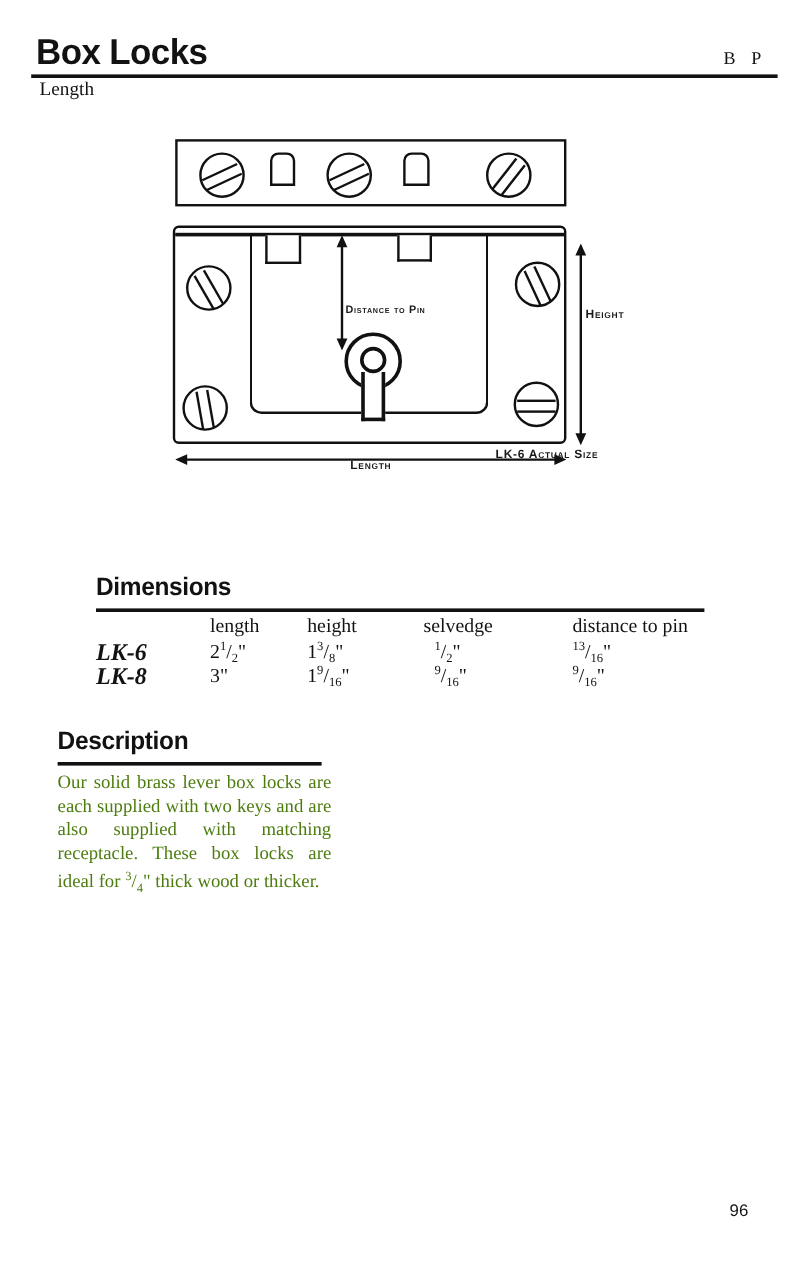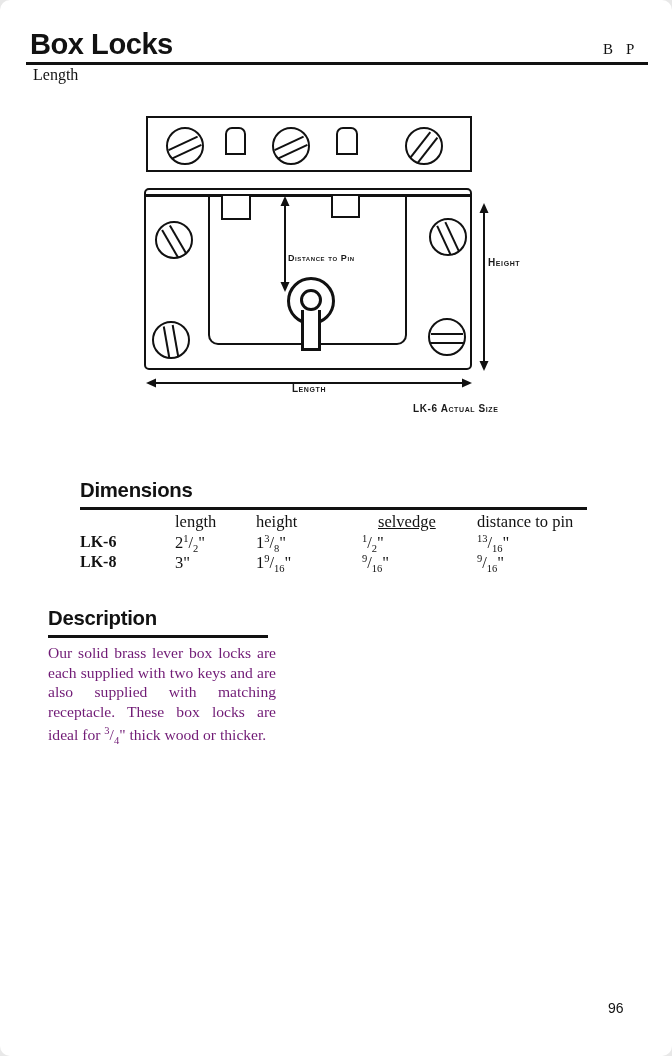--- a/index.html
+++ b/index.html
@@ -1,17 +1,17 @@
 <!DOCTYPE html>
 <html><head>
 <meta charset="utf-8">
 <style>
   html,body{margin:0;padding:0;background:#e8e8e8;}
   .page{position:relative;width:672px;height:1056px;background:#ffffff;overflow:hidden;
-        font-family:"Liberation Serif",serif;color:#121212;border-radius:10px;}
+        font-family:"Liberation Serif",serif;color:#121212;}
   .abs{position:absolute;}
 
   
   .title{font-family:"Liberation Sans",sans-serif;font-weight:bold;font-size:30px;
          letter-spacing:-0.5px;transform:scaleX(.97);transform-origin:left;}
   .avail{font-size:15px;line-height:19px;text-align:right;}
   .fin-code{font-size:15px;}
   .rule{background:#111;}
   .subtitle{font-size:16px;}
 
@@ -23,26 +23,26 @@
   .staple{position:absolute;border:2.5px solid #111;border-radius:7px 7px 0 0;box-sizing:content-box;}
   .notch{position:absolute;border:2.5px solid #111;border-top:none;box-sizing:content-box;background:#fff;}
   .smallcaps{font-family:"Liberation Sans",sans-serif;font-weight:bold;font-variant:small-caps;
              color:#1a1a1a;letter-spacing:.6px;}
 
   
   .dim-head,.desc-head{font-family:"Liberation Sans",sans-serif;font-weight:bold;font-size:21px;
             letter-spacing:-0.3px;transform:scaleX(.97);transform-origin:left;}
   .trow{position:absolute;height:20px;font-size:16.5px;}
   .tcell{position:absolute;white-space:nowrap;}
-  .rowlabel{font-weight:bold;font-size:16px;}
+  .rowlabel{font-weight:bold;font-size:20px;font-style:italic;}
   .fr-num{font-size:10.5px;vertical-align:6px;}
   .fr-den{font-size:10.5px;vertical-align:-4px;}
 
   
-  .para{font-size:15.6px;line-height:19.6px;text-align:justify;color:#701a75;}
+  .para{font-size:15.6px;line-height:19.6px;text-align:justify;color:#4d7c0f;}
 
   
   .site{font-family:"Liberation Sans",sans-serif;font-weight:bold;font-size:16.5px;letter-spacing:2.6px;}
   .pageno{font-family:"Liberation Sans",sans-serif;font-size:14px;}
 </style>
 </head>
 <body>
 
 <div class="page">
 
@@ -105,29 +105,29 @@
     <polygon points="7,168 2.5,158 11.5,158" fill="#111"></polygon>
   </svg>
   <div class="abs smallcaps" style="left:488px;top:257px;font-size:10px;">Height</div>
 
   <svg class="abs" style="left:146px;top:376px;" width="326" height="14">
     <line x1="8" y1="7" x2="318" y2="7" stroke="#111" stroke-width="2"></line>
     <polygon points="0,7 10,2.5 10,11.5" fill="#111"></polygon>
     <polygon points="326,7 316,2.5 316,11.5" fill="#111"></polygon>
   </svg>
   <div class="abs smallcaps" style="left:146px;top:383px;width:326px;text-align:center;font-size:10px;">Length</div>
-  <div class="abs smallcaps" style="left:413px;top:403px;font-size:10px;">LK-6 Actual Size</div>
+  <div class="abs smallcaps" style="left:413px;top:374px;font-size:10px;">LK-6 Actual Size</div>
 
   <div class="abs dim-head" style="left:80px;top:478px;">Dimensions</div>
   <div class="abs rule" style="left:80px;top:507px;width:507px;height:2.5px;"></div>
 
   <div class="abs trow" style="left:80px;top:512px;width:520px;">
     <span class="tcell" style="left:95px;">length</span>
     <span class="tcell" style="left:176px;">height</span>
-    <span class="tcell" style="left:298px;text-decoration:underline;">selvedge</span>
+    <span class="tcell" style="left:273px;">selvedge</span>
     <span class="tcell" style="left:397px;">distance to pin</span>
   </div>
 
   <div class="abs trow" style="left:80px;top:533px;width:520px;">
     <span class="tcell rowlabel" style="left:0;">LK-6</span>
     <span class="tcell" style="left:95px;"><span>2</span><span class="fr-num">1</span><span>/</span><span class="fr-den">2</span><span>"</span></span>
     <span class="tcell" style="left:176px;"><span>1</span><span class="fr-num">3</span><span>/</span><span class="fr-den">8</span><span>"</span></span>
     <span class="tcell" style="left:282px;"><span class="fr-num">1</span><span>/</span><span class="fr-den">2</span><span>"</span></span>
     <span class="tcell" style="left:397px;"><span class="fr-num">13</span><span>/</span><span class="fr-den">16</span><span>"</span></span>
   </div>

